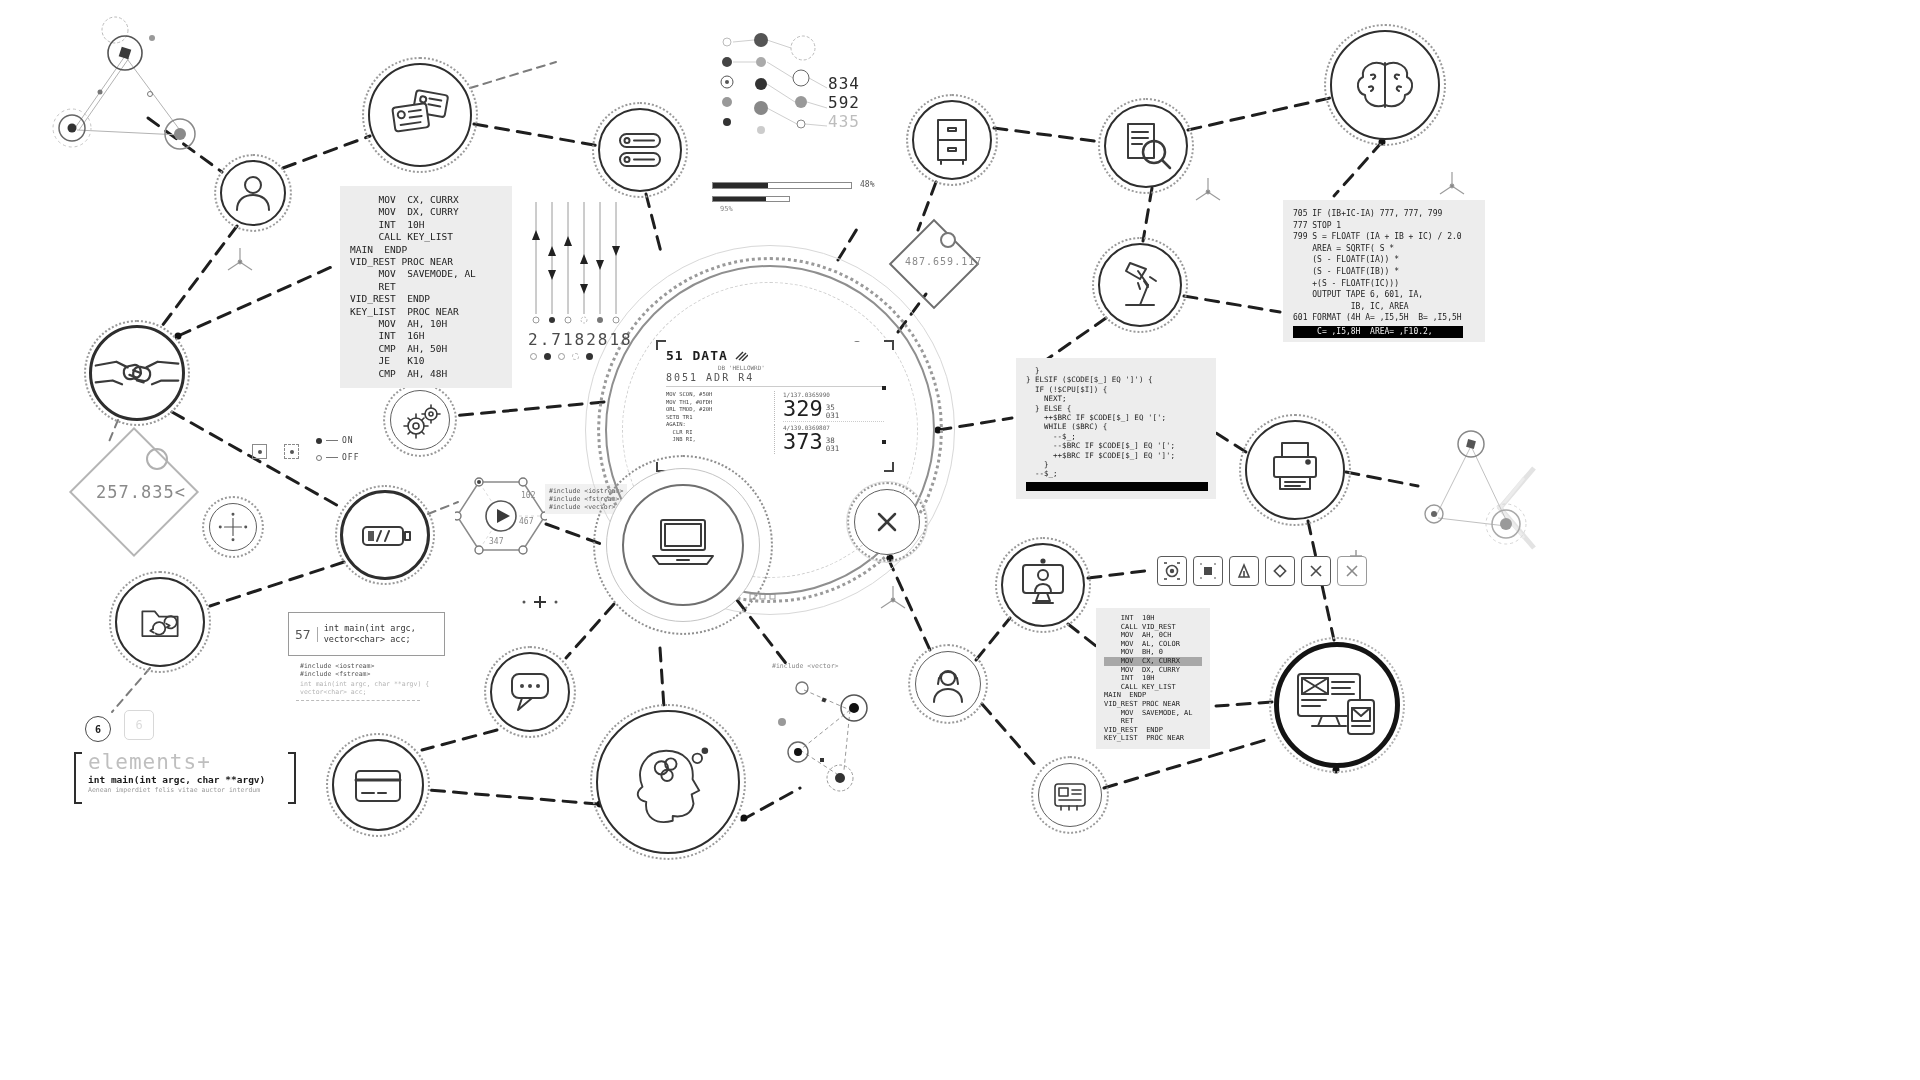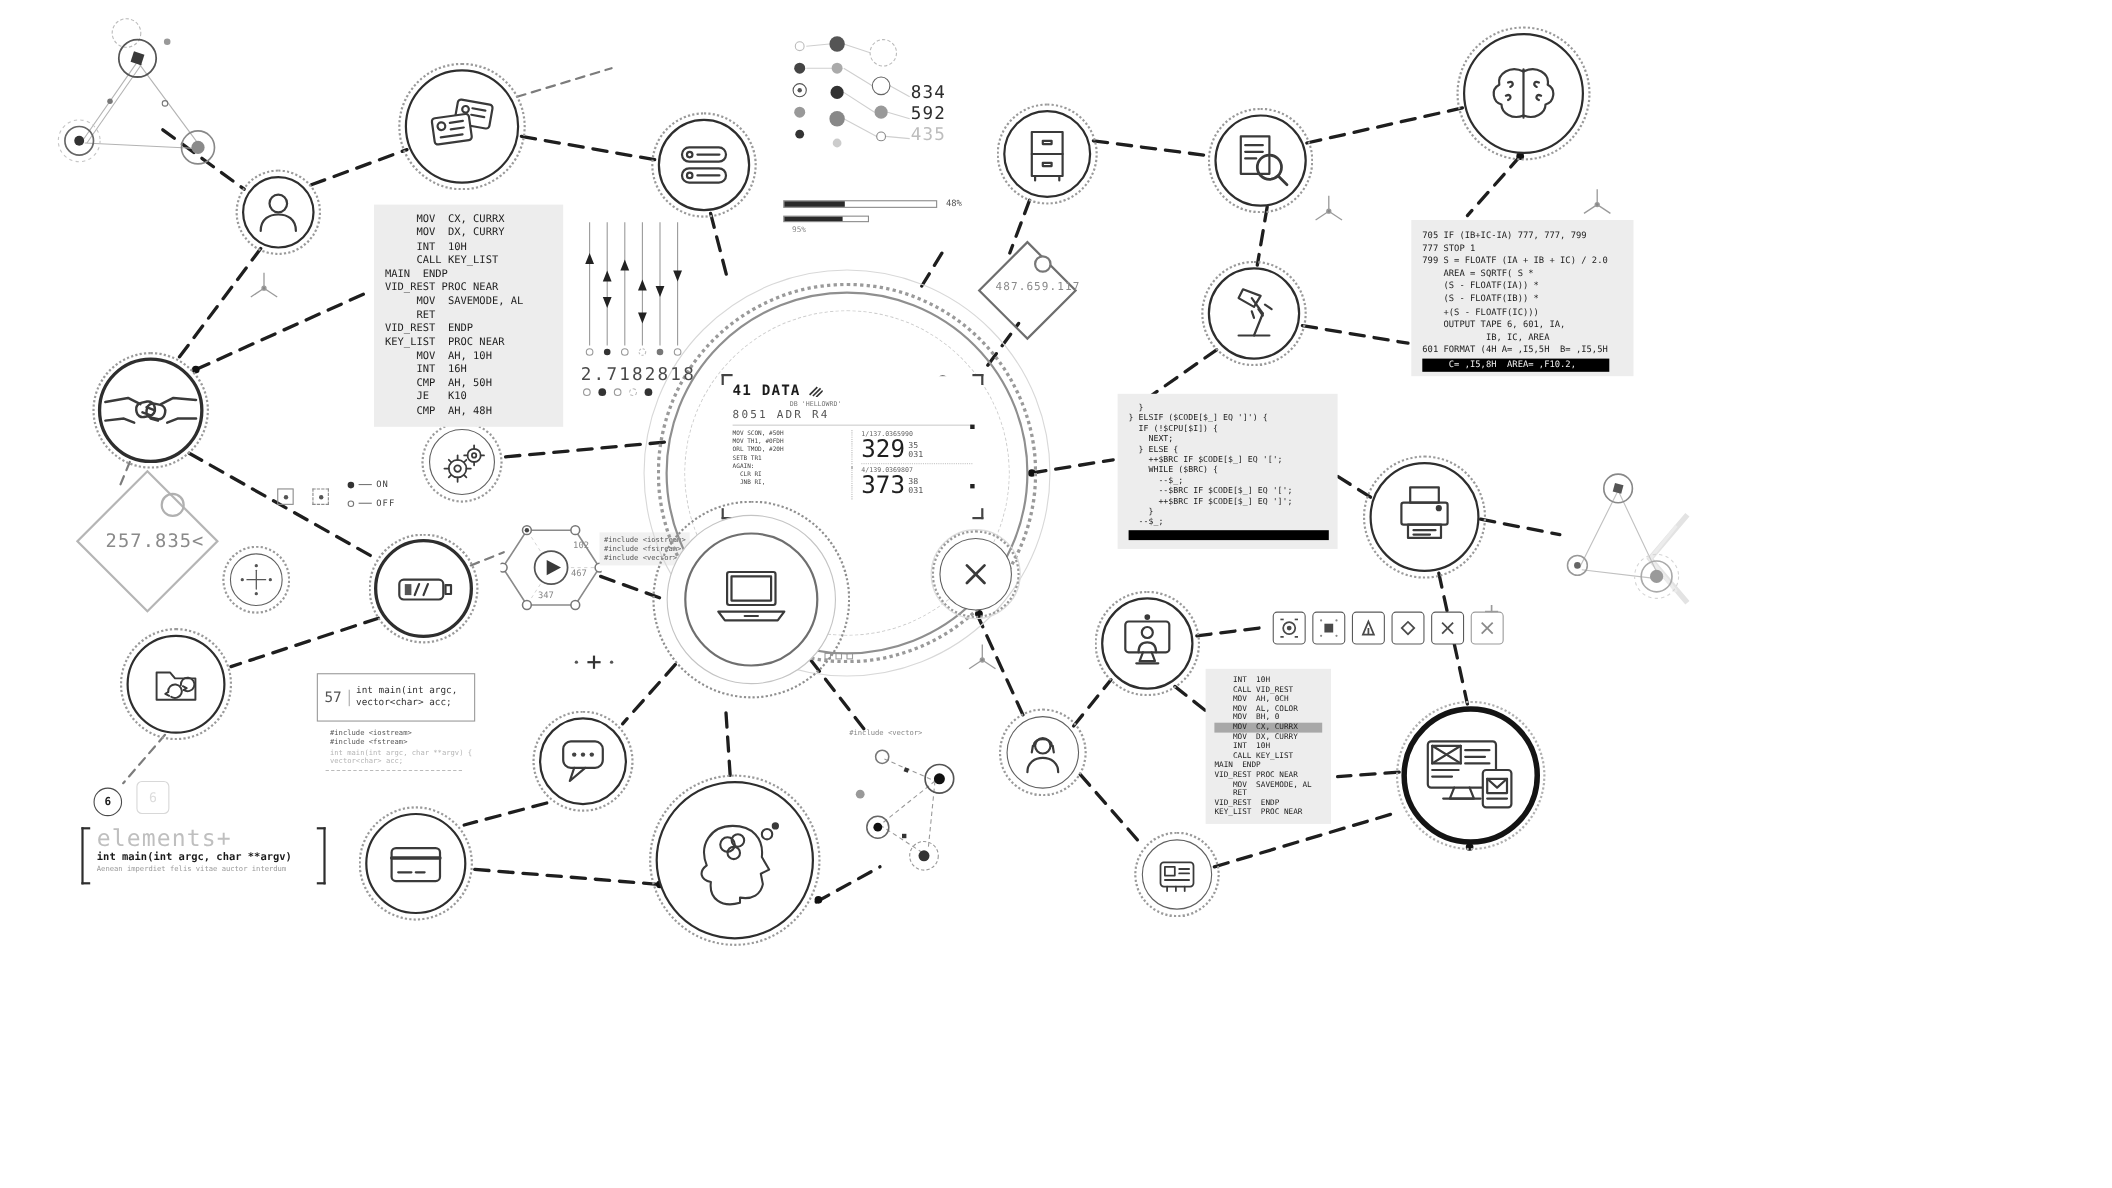--- a/index.html
+++ b/index.html
@@ -30,21 +30,21 @@
   .cbr{right:-2px;bottom:-2px;border-right:2px solid #444;border-bottom:2px solid #444}
   .hud-title-row{display:flex;align-items:center;gap:6px}
   .hud-title{font-size:13px;font-weight:bold;letter-spacing:1px}
   .hud-db{font-size:6px;color:#777;margin:1px 0 1px 52px}
   .hud-adr{font-size:10px;color:#555;letter-spacing:2px;border-bottom:1px solid #ccc;padding-bottom:3px}
   .hud-main{display:flex;margin-top:4px}
   .hud-asm{width:108px;font-size:5.5px;line-height:7.5px;color:#444}
   .hud-asm div{white-space:pre}
   .metric{width:110px;border-left:1px dotted #bbb;padding-left:8px}
   .m-label{font-size:6px;color:#666}
-  .m-row{display:flex;align-items:center;gap:3px;border-bottom:1px dotted #ccc;padding-bottom:1px;margin-bottom:2px}
+  .m-row{display:flex;align-items:flex-end;gap:3px;border-bottom:1px dotted #ccc;padding-bottom:1px;margin-bottom:2px}
   .m-big{font-size:22px;line-height:22px;color:#1f1f1f}
   .m-ss{display:flex;flex-direction:column;font-size:7.5px;line-height:8px;color:#555}
   .sq{position:absolute;width:4px;height:4px;background:#222}
   
   .stat-list div{font-size:16px;line-height:19px;letter-spacing:1px;color:#2d2d2d}
   .stat-list div:nth-child(3){color:#bdbdbd}
   .pbar{position:absolute;border:1px solid #8a8a8a;background:#fff}
   .pfill{height:100%;background:#2a2a2a}
   .plabel{position:absolute;font-size:8px;color:#555}
   .bignum{position:absolute;color:#8a8a8a;letter-spacing:1px}
@@ -59,21 +59,21 @@
   .iconbox{position:absolute;width:30px;height:30px;border:1.5px solid #5a5a5a;border-radius:4px;
     display:flex;align-items:center;justify-content:center;background:#fff}
   .iconbox svg{stroke:#4a4a4a;fill:none;stroke-width:1.6}
   .elwrap{position:absolute;left:74px;top:752px;width:222px;height:52px}
   .bracket{position:absolute;top:0;bottom:0;width:8px}
   .bracket.l{left:0;border-left:2px solid #2e2e2e;border-top:2px solid #2e2e2e;border-bottom:2px solid #2e2e2e}
   .bracket.r{right:0;border-right:2px solid #2e2e2e;border-top:2px solid #2e2e2e;border-bottom:2px solid #2e2e2e}
   .el-title{font-size:21px;line-height:21px;color:#bfbfbf;letter-spacing:1px}
   .el-sub{font-size:9.5px;font-weight:bold;color:#1a1a1a;margin-top:1px}
   .el-cap{font-size:6.5px;color:#9a9a9a;margin-top:1px}
-  .anno-frame{position:absolute;left:288px;top:612px;width:144px;height:44px;border:1.5px solid #9a9a9a;
+  .anno-frame{position:absolute;left:288px;top:612px;width:157px;height:44px;border:1.5px solid #9a9a9a;
     display:flex;align-items:center;background:#fff;padding:4px 6px;gap:6px}
   .anno-badge{font-size:13px;color:#555;border-right:1px solid #aaa;padding-right:6px}
   .anno-lines{font-size:8.5px;line-height:11px;color:#333}
   .tinytext{position:absolute;font-size:6.5px;line-height:8px;color:#555}
   .ghosttext{color:#b5b5b5}
   .chipbg{background:#f1f1f1;padding:3px 4px}
 </style>
 </head>
 <body>
 
@@ -462,21 +462,21 @@
   <div class="ring" style="left:624px;top:520px;width:9px;height:9px;border:2px solid #999;background:#fff"></div>
 
   <div id="hud-panel">
     <span class="corner ctl"></span>
     <span class="corner ctr"></span>
     <span class="corner cbl"></span>
     <span class="corner cbr"></span>
     <span class="sq" style="right:6px;top:44px"></span>
     <span class="sq" style="right:6px;bottom:26px"></span>
     <div class="hud-title-row">
-      <span class="hud-title">41 DATA</span>
+      <span class="hud-title">51 DATA</span>
       <svg width="14" height="11" viewBox="0 0 14 11" style="stroke:#333;stroke-width:1.5">
         <line x1="2" y1="9" x2="9" y2="2"></line>
           <line x1="5" y1="10" x2="12" y2="3"></line>
           <line x1="8" y1="11" x2="14" y2="5"></line>
       </svg>
     </div>
     <div class="hud-db">DB 'HELLOWRD'</div>
     <div class="hud-adr">8051 ADR R4</div>
     <div class="hud-main">
       <div class="hud-asm">

